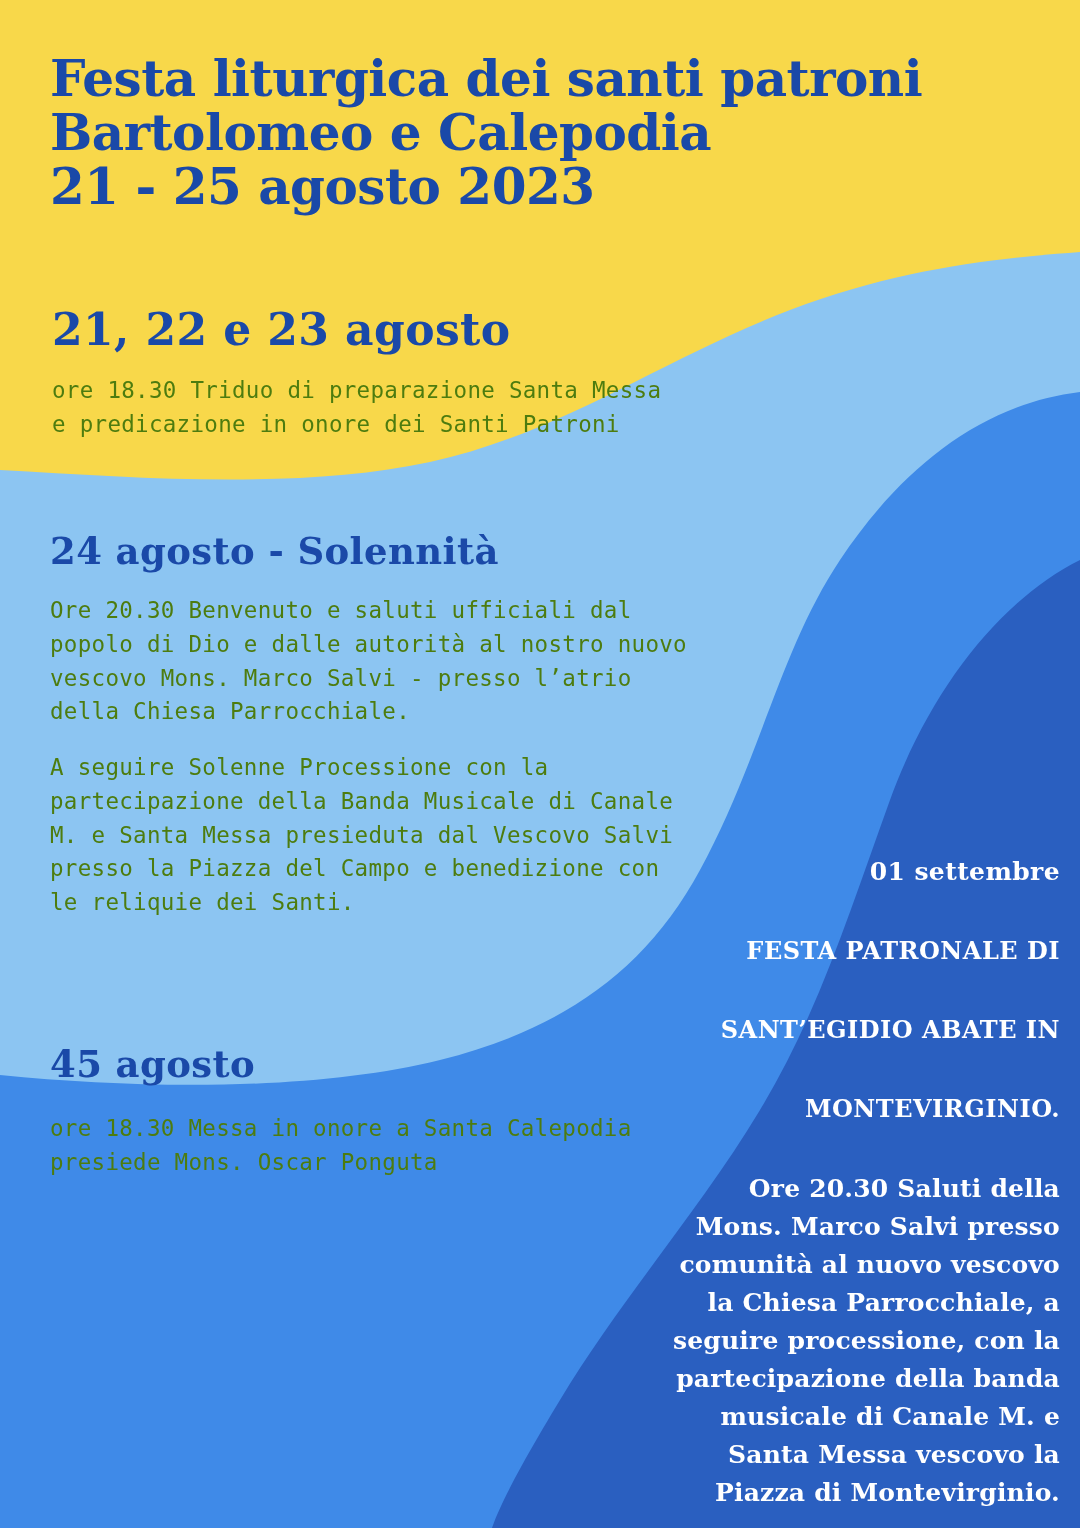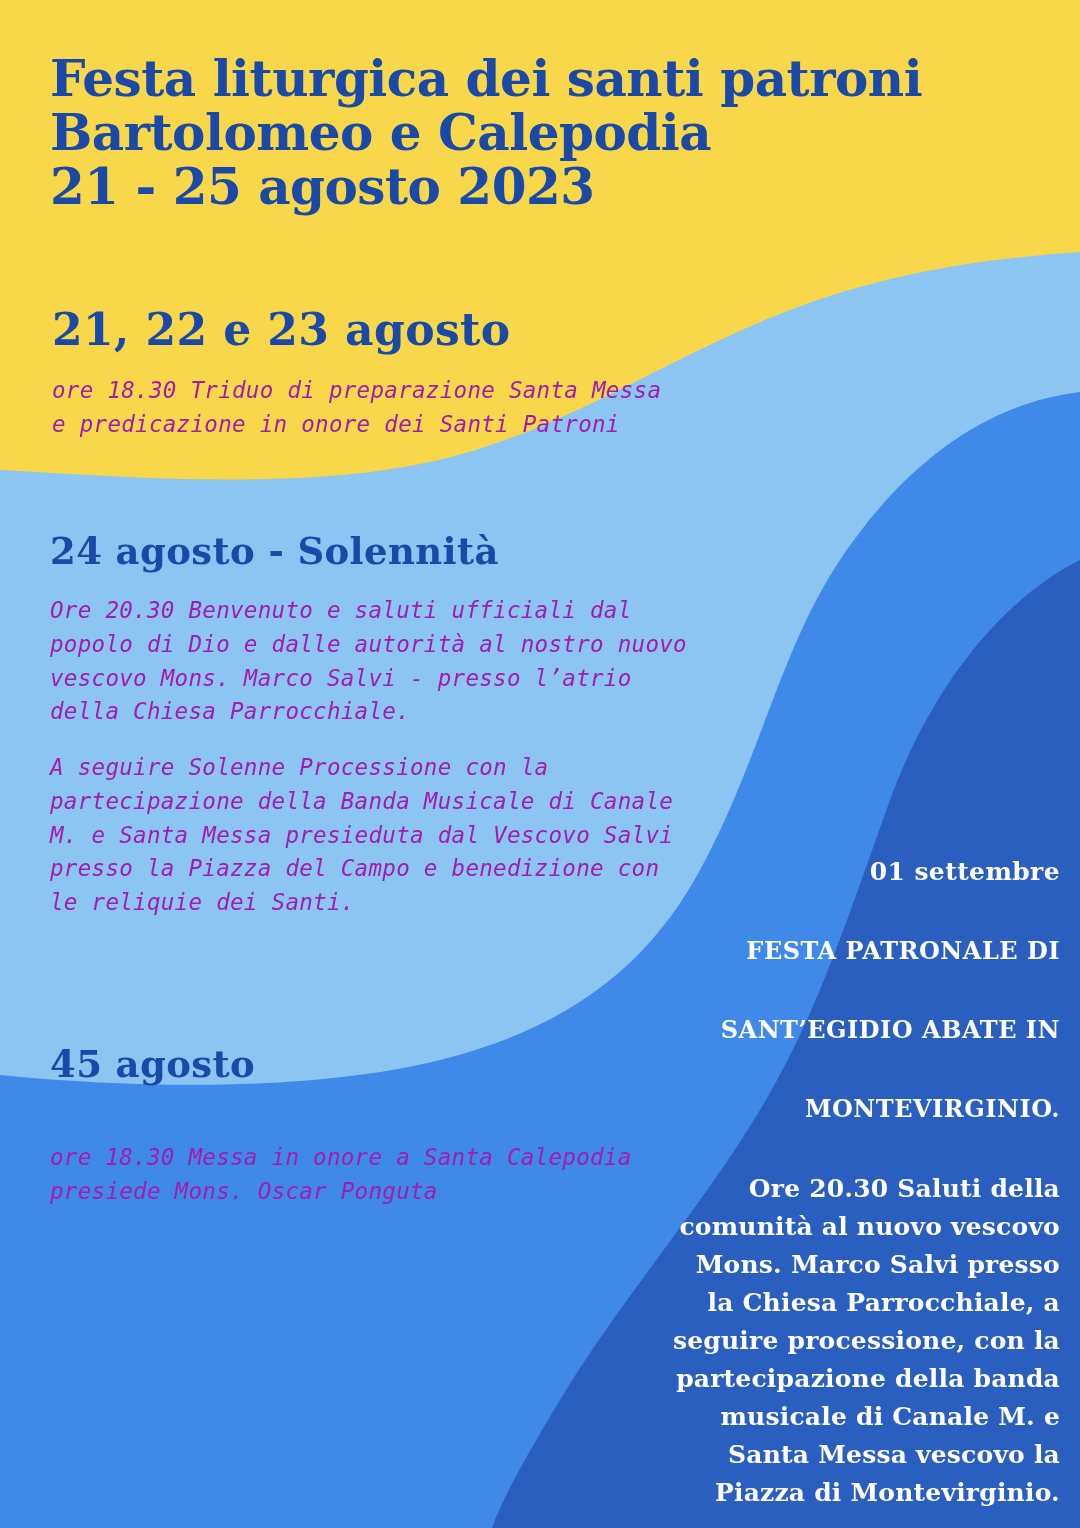--- a/index.html
+++ b/index.html
@@ -57,43 +57,42 @@
   .section-head {
     position: absolute;
     color: #1a49a8;
     font-family: "DejaVu Serif", serif;
     font-weight: bold;
     font-size: 36px;
     letter-spacing: 0.4px;
   }
   .section-body {
     position: absolute;
-    color: #a21caf;
+    color: #4d7c0f;
     font-family: "DejaVu Sans Mono", monospace;
     font-size: 22.5px;
     line-height: 1.5;
     letter-spacing: 0.3px;
-    font-style: italic;
   }
   .section-body p {
     margin: 0 0 22px 0;
   }
   .section-body p:last-child { margin-bottom: 4px; }
 
   
   #head-triduo { left: 52px; top: 288px; font-size: 44px; }
   #body-triduo { left: 52px; top: 358px; width: 620px; }
 
   
   #head-24 { left: 50px; top: 513px; font-size: 37px; }
   #body-24 { left: 50px; top: 578px; width: 640px; }
 
   
   #head-25 { left: 50px; top: 1026px; font-size: 37px; }
-  #body-25 { left: 50px; top: 1096px; width: 600px; margin-top: 29px; }
+  #body-25 { left: 50px; top: 1096px; width: 600px; }
 
   
   .right-col {
     position: absolute;
     left: 648px;
     top: 838px;
     width: 412px;
     text-align: right;
     color: #ffffff;
     font-family: "DejaVu Serif", serif;
@@ -154,22 +153,22 @@
 
     <div class="right-col">
       <div class="rc-head">
         <span class="rc-line">01 settembre</span>
         <span class="rc-line small-caps">FESTA PATRONALE DI</span>
         <span class="rc-line small-caps">SANT’EGIDIO ABATE IN</span>
         <span class="rc-line small-caps">MONTEVIRGINIO.</span>
       </div>
       <div class="rc-body">
         <span class="rc-line">Ore 20.30 Saluti della</span>
+        <span class="rc-line">Mons. Marco Salvi presso</span>
         <span class="rc-line">comunità al nuovo vescovo</span>
-        <span class="rc-line">Mons. Marco Salvi presso</span>
         <span class="rc-line">la Chiesa Parrocchiale, a</span>
         <span class="rc-line">seguire processione, con la</span>
         <span class="rc-line">partecipazione della banda</span>
         <span class="rc-line">musicale di Canale M. e</span>
         <span class="rc-line">Santa Messa vescovo la</span>
         <span class="rc-line">Piazza di Montevirginio.</span>
       </div>
     </div>
 
   </div>

